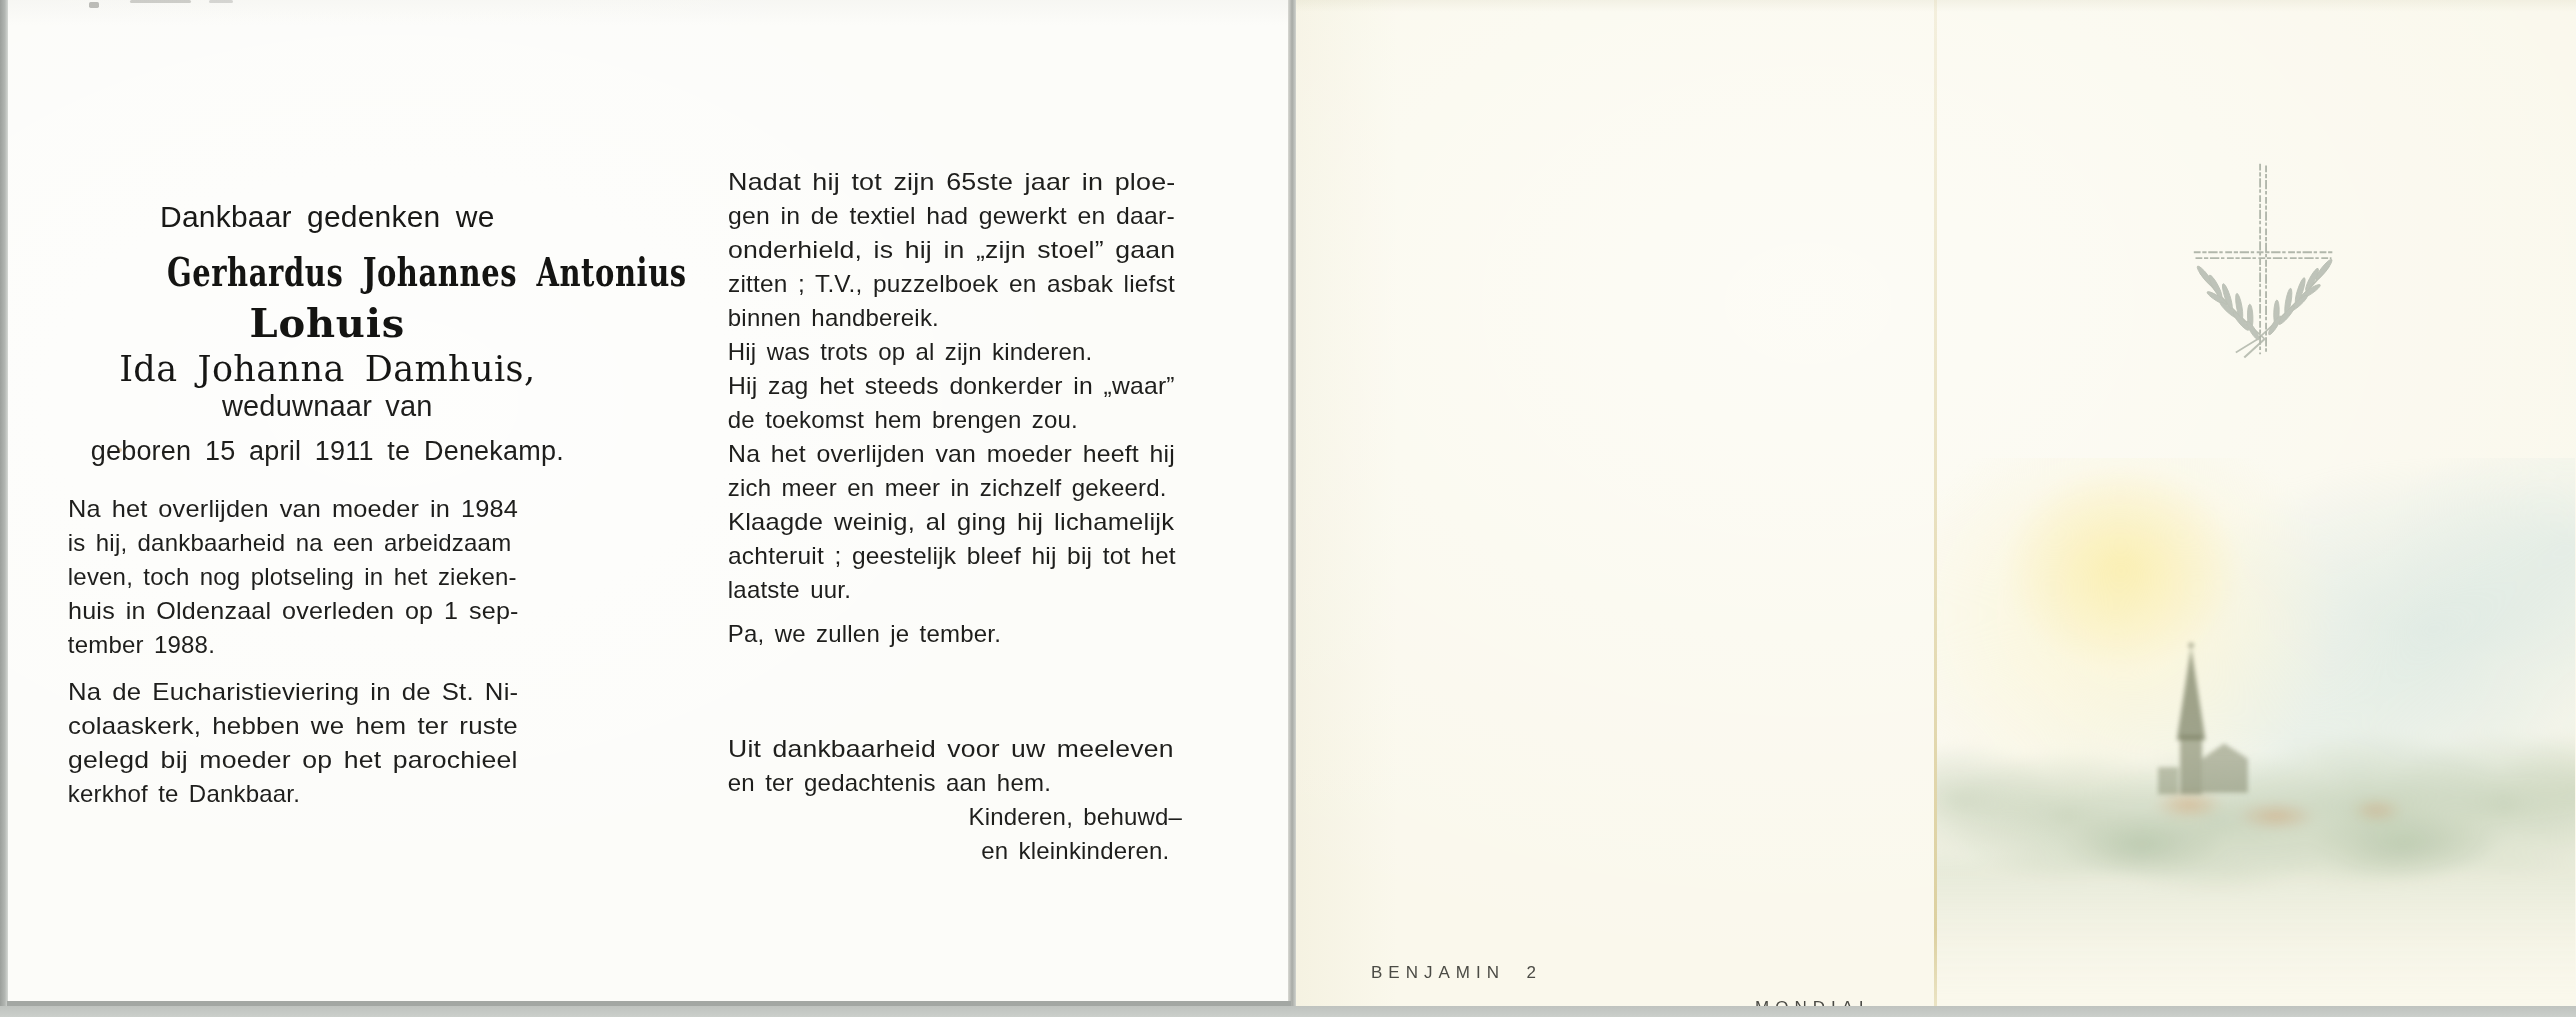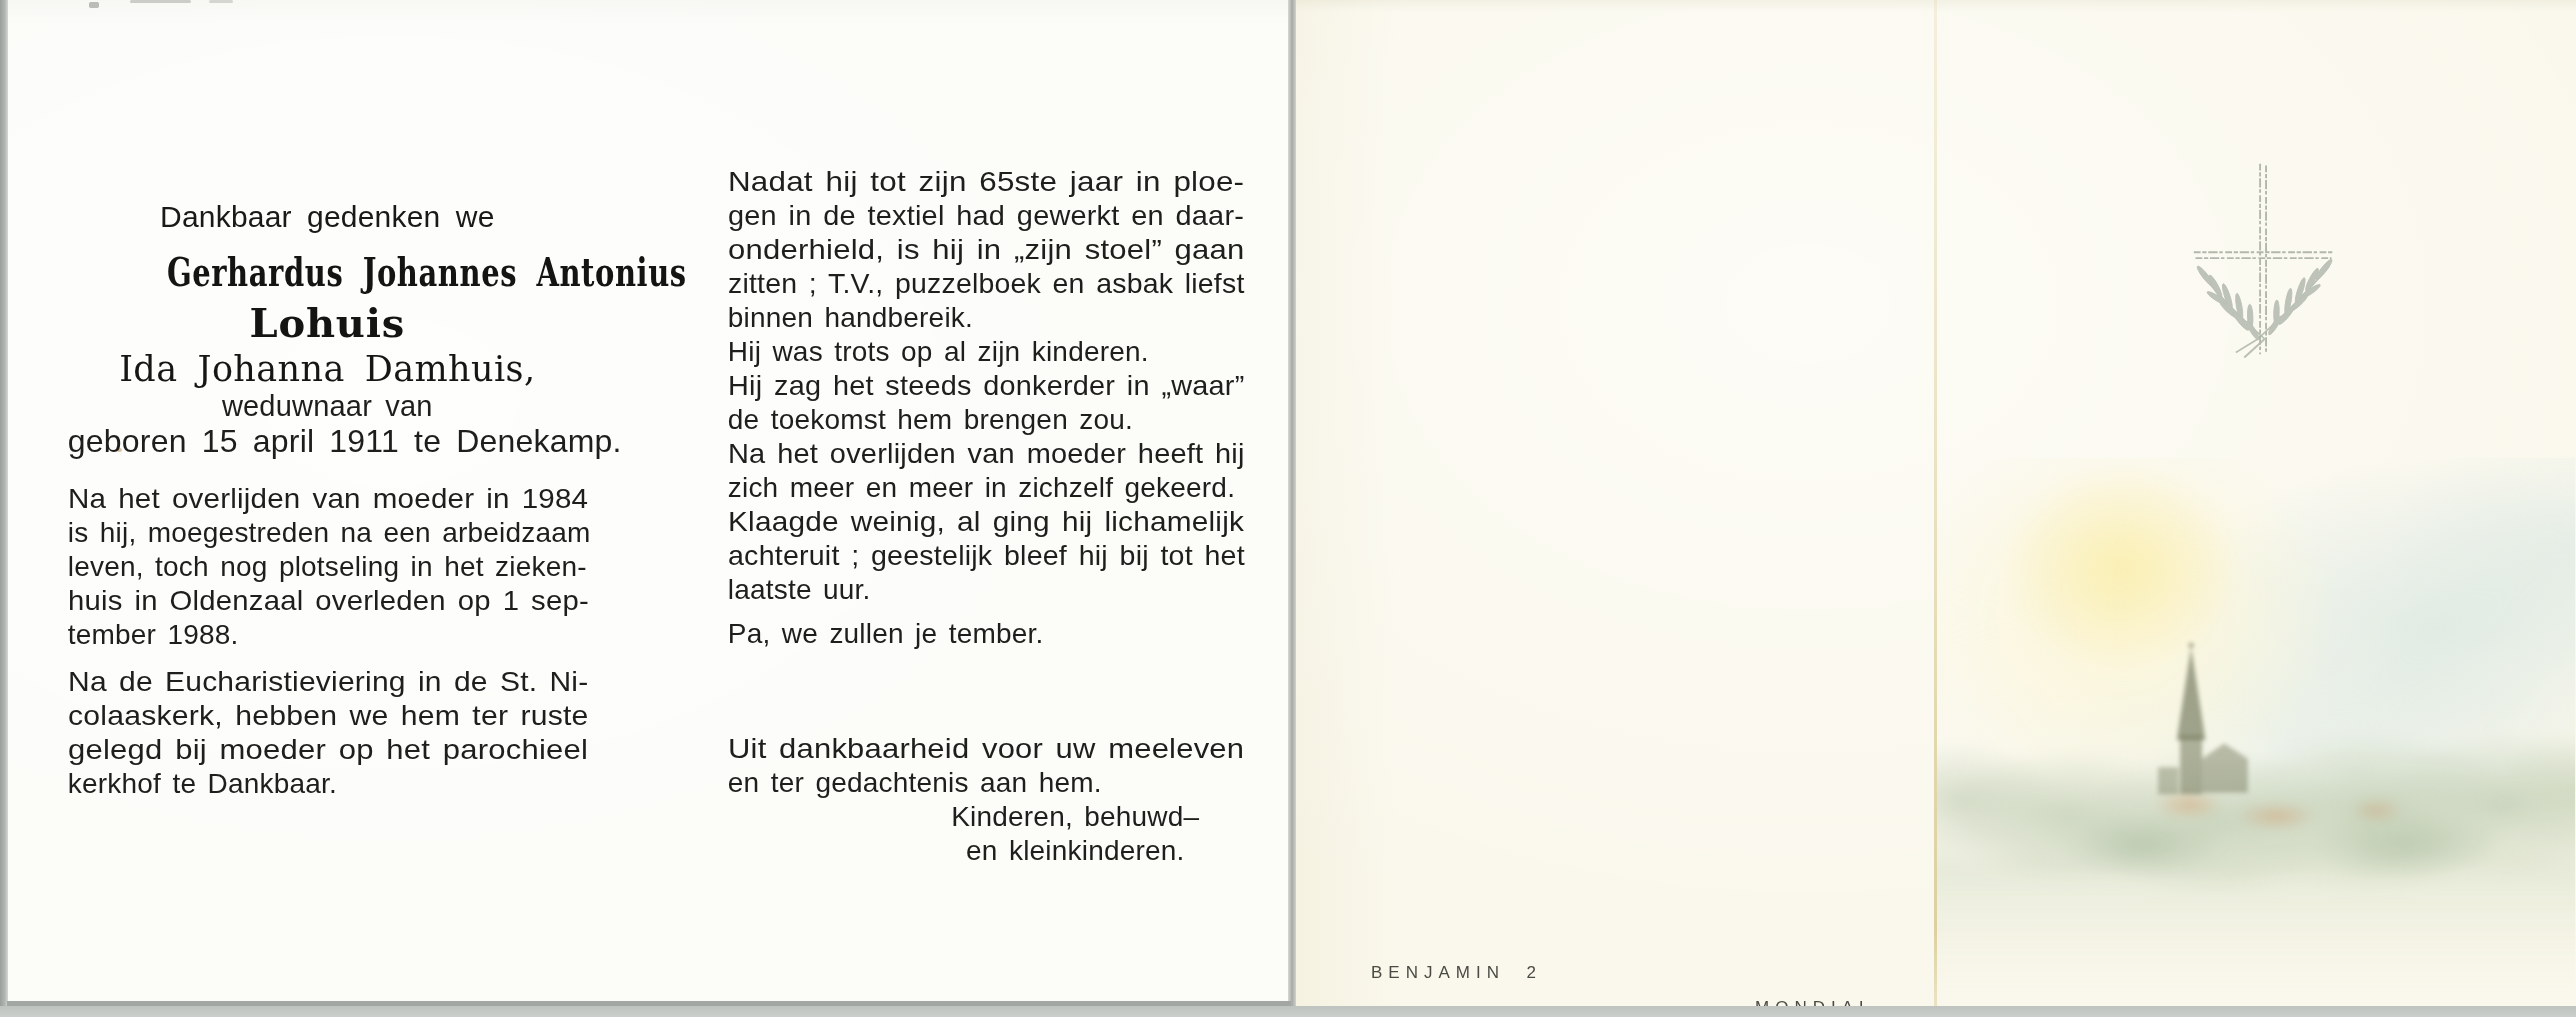--- a/index.html
+++ b/index.html
@@ -28,31 +28,31 @@
     background-image:linear-gradient(to bottom, rgba(190,185,150,.14), rgba(255,255,255,0) 12px),
                      radial-gradient(933px 678px at 40% 30%, rgba(255,255,254,.55), rgba(255,255,255,0)),
                      linear-gradient(to right, rgba(240,236,215,.5), rgba(255,255,255,0) 102px);}
   .crease{position:absolute;left:638px;top:0;width:3.4px;height:1011px;
     background:linear-gradient(to bottom, rgba(216,202,150,.22), rgba(213,196,134,.5) 55%, rgba(202,184,112,.62) 92%, rgba(202,184,112,.3));}
 
   
   .col{position:absolute;top:0;color:#1e1e1c;}
   .col-left{left:61px;width:519px;}
   .col-mid{left:721px;width:515px;}
-  .tline{line-height:34px;font-size:28px;word-spacing:3.4px;letter-spacing:0.2px;}
+  .tline{line-height:34px;font-size:24px;word-spacing:3.4px;letter-spacing:0.2px;}
   .tline > span{display:inline-block;white-space:nowrap;}
   .ctr{text-align:center;}
   .intro-line{margin-top:200px;font-size:30px;word-spacing:6.8px;color:#191917;}
   .name-line{font-family:"DejaVu Serif", serif;font-weight:600;font-size:40px;line-height:51px;
     letter-spacing:0.8px;word-spacing:12px;color:#141412;}
   .name-1{margin-top:12px;}
   .relation-line{font-size:29px;word-spacing:5.1px;}
   .spouse-line{font-family:"DejaVu Serif", serif;font-weight:500;font-size:35px;line-height:39px;
     letter-spacing:0.4px;word-spacing:8.5px;color:#161614;margin-top:1.7px;}
-  .birth-line{font-size:32px;word-spacing:6px;margin-top:1px;}
+  .birth-line{font-size:27px;word-spacing:6px;margin-top:11px;}
   .para{margin-top:0;}
   .para.gap28{margin-top:24px;} .para.gap16{margin-top:13.6px;} .para.gap12{margin-top:10.2px;}
   .para.mid-first{margin-top:165px;}
   .closing{margin-top:81px;}
   .signature{margin-left:216px;width:263px;}
 
   
   .printer{position:absolute;font-size:17px;letter-spacing:6px;color:#4b4b45;white-space:pre;}
   .printer-left{left:75px;top:963px;}
   .printer-right{left:459px;top:966px;margin-top:32px;}
@@ -97,21 +97,21 @@
 
     <div class="col col-left">
       <div class="tline ctr intro-line"><span>Dankbaar gedenken we</span></div>
       <div class="tline ctr name-line name-1"><span style="transform-origin: center center; transform: scaleX(0.7243);">Gerhardus Johannes Antonius</span></div>
       <div class="tline ctr name-line"><span>Lohuis</span></div>
       <div class="tline ctr spouse-line"><span>Ida Johanna Damhuis,</span></div>
       <div class="tline ctr relation-line"><span>weduwnaar van</span></div>
       <div class="tline ctr birth-line"><span>geboren 15 april 1911 te Denekamp.</span></div>
       <div class="para gap28">
           <div class="tline fill"><span style="transform-origin: left center; transform: scaleX(1.0552);">Na het overlijden van moeder in 1984</span></div>
-          <div class="tline fill"><span>is hij, moegestreden na een arbeidzaam</span></div>
+          <div class="tline fill"><span>is hij, dankbaarheid na een arbeidzaam</span></div>
           <div class="tline fill"><span>leven, toch nog plotseling in het zieken-</span></div>
           <div class="tline fill"><span style="transform-origin: left center; transform: scaleX(1.0462);">huis in Oldenzaal overleden op 1 sep-</span></div>
           <div class="tline"><span>tember 1988.</span></div>
         </div>
       <div class="para gap16">
           <div class="tline fill"><span style="transform-origin: left center; transform: scaleX(1.0718);">Na de Eucharistieviering in de St. Ni-</span></div>
           <div class="tline fill"><span style="transform-origin: left center; transform: scaleX(1.0775);">colaaskerk, hebben we hem ter ruste</span></div>
           <div class="tline fill"><span style="transform-origin: left center; transform: scaleX(1.1087);">gelegd bij moeder op het parochieel</span></div>
           <div class="tline"><span>kerkhof te Dankbaar.</span></div>
         </div>

